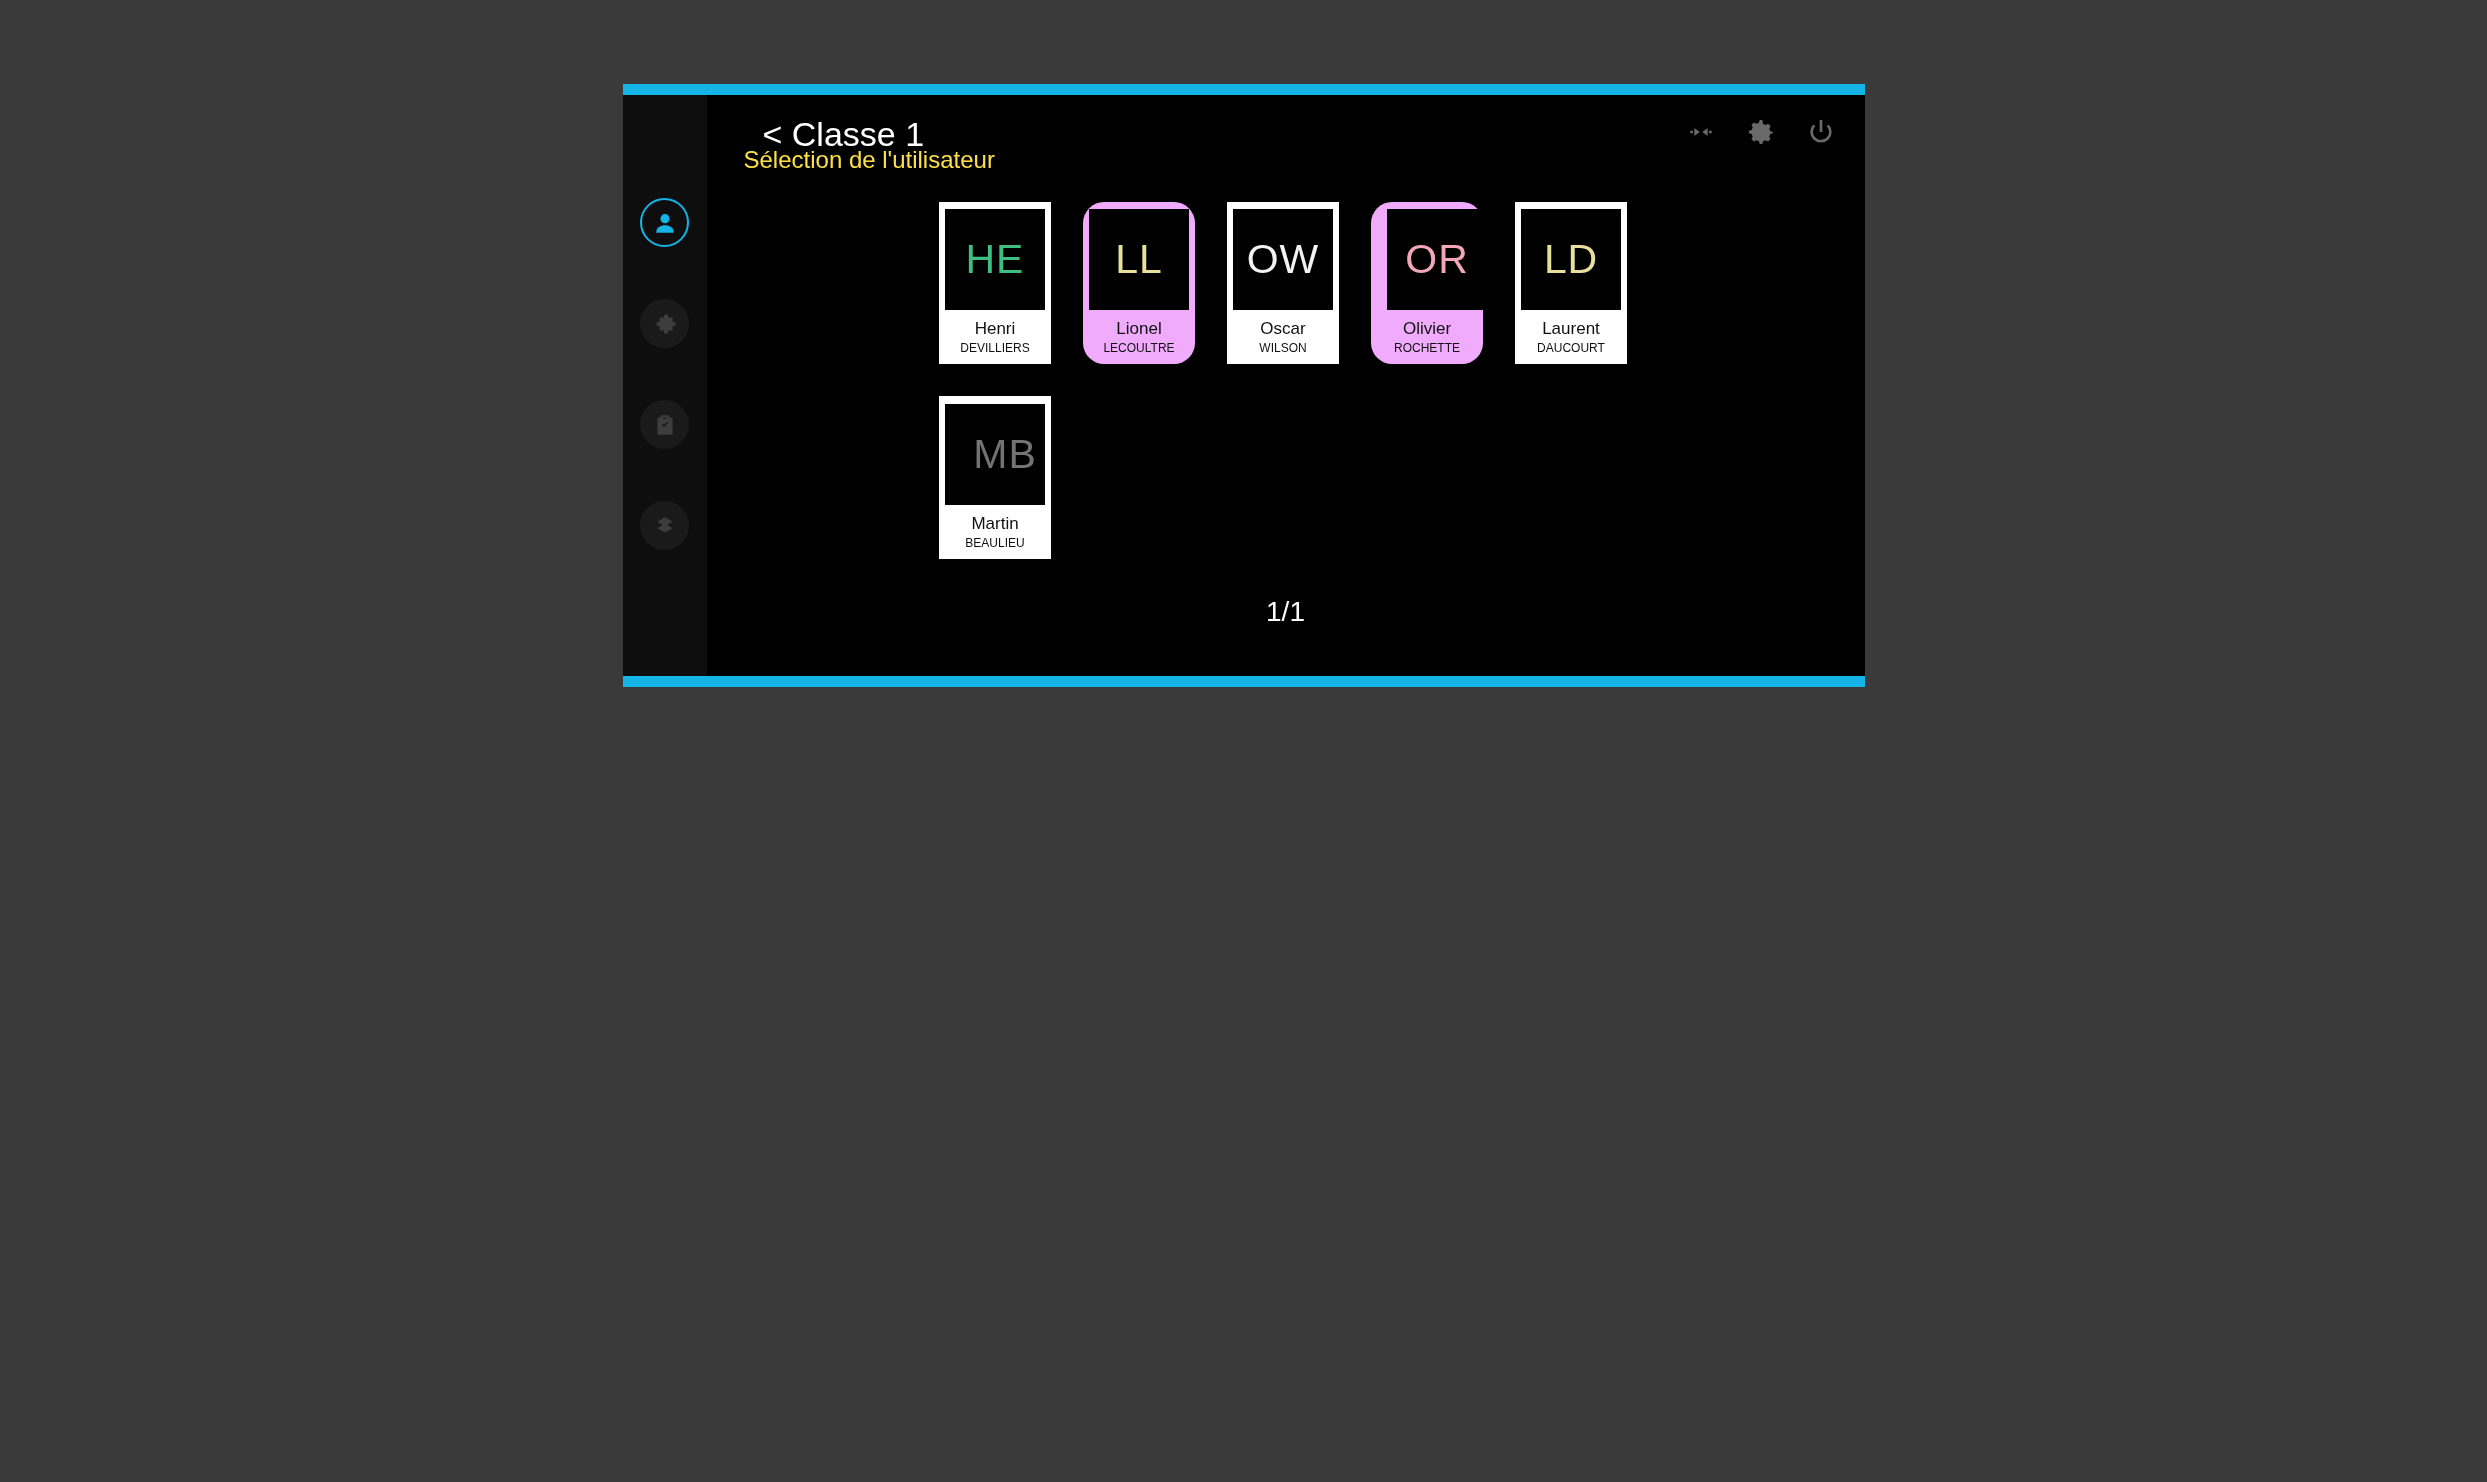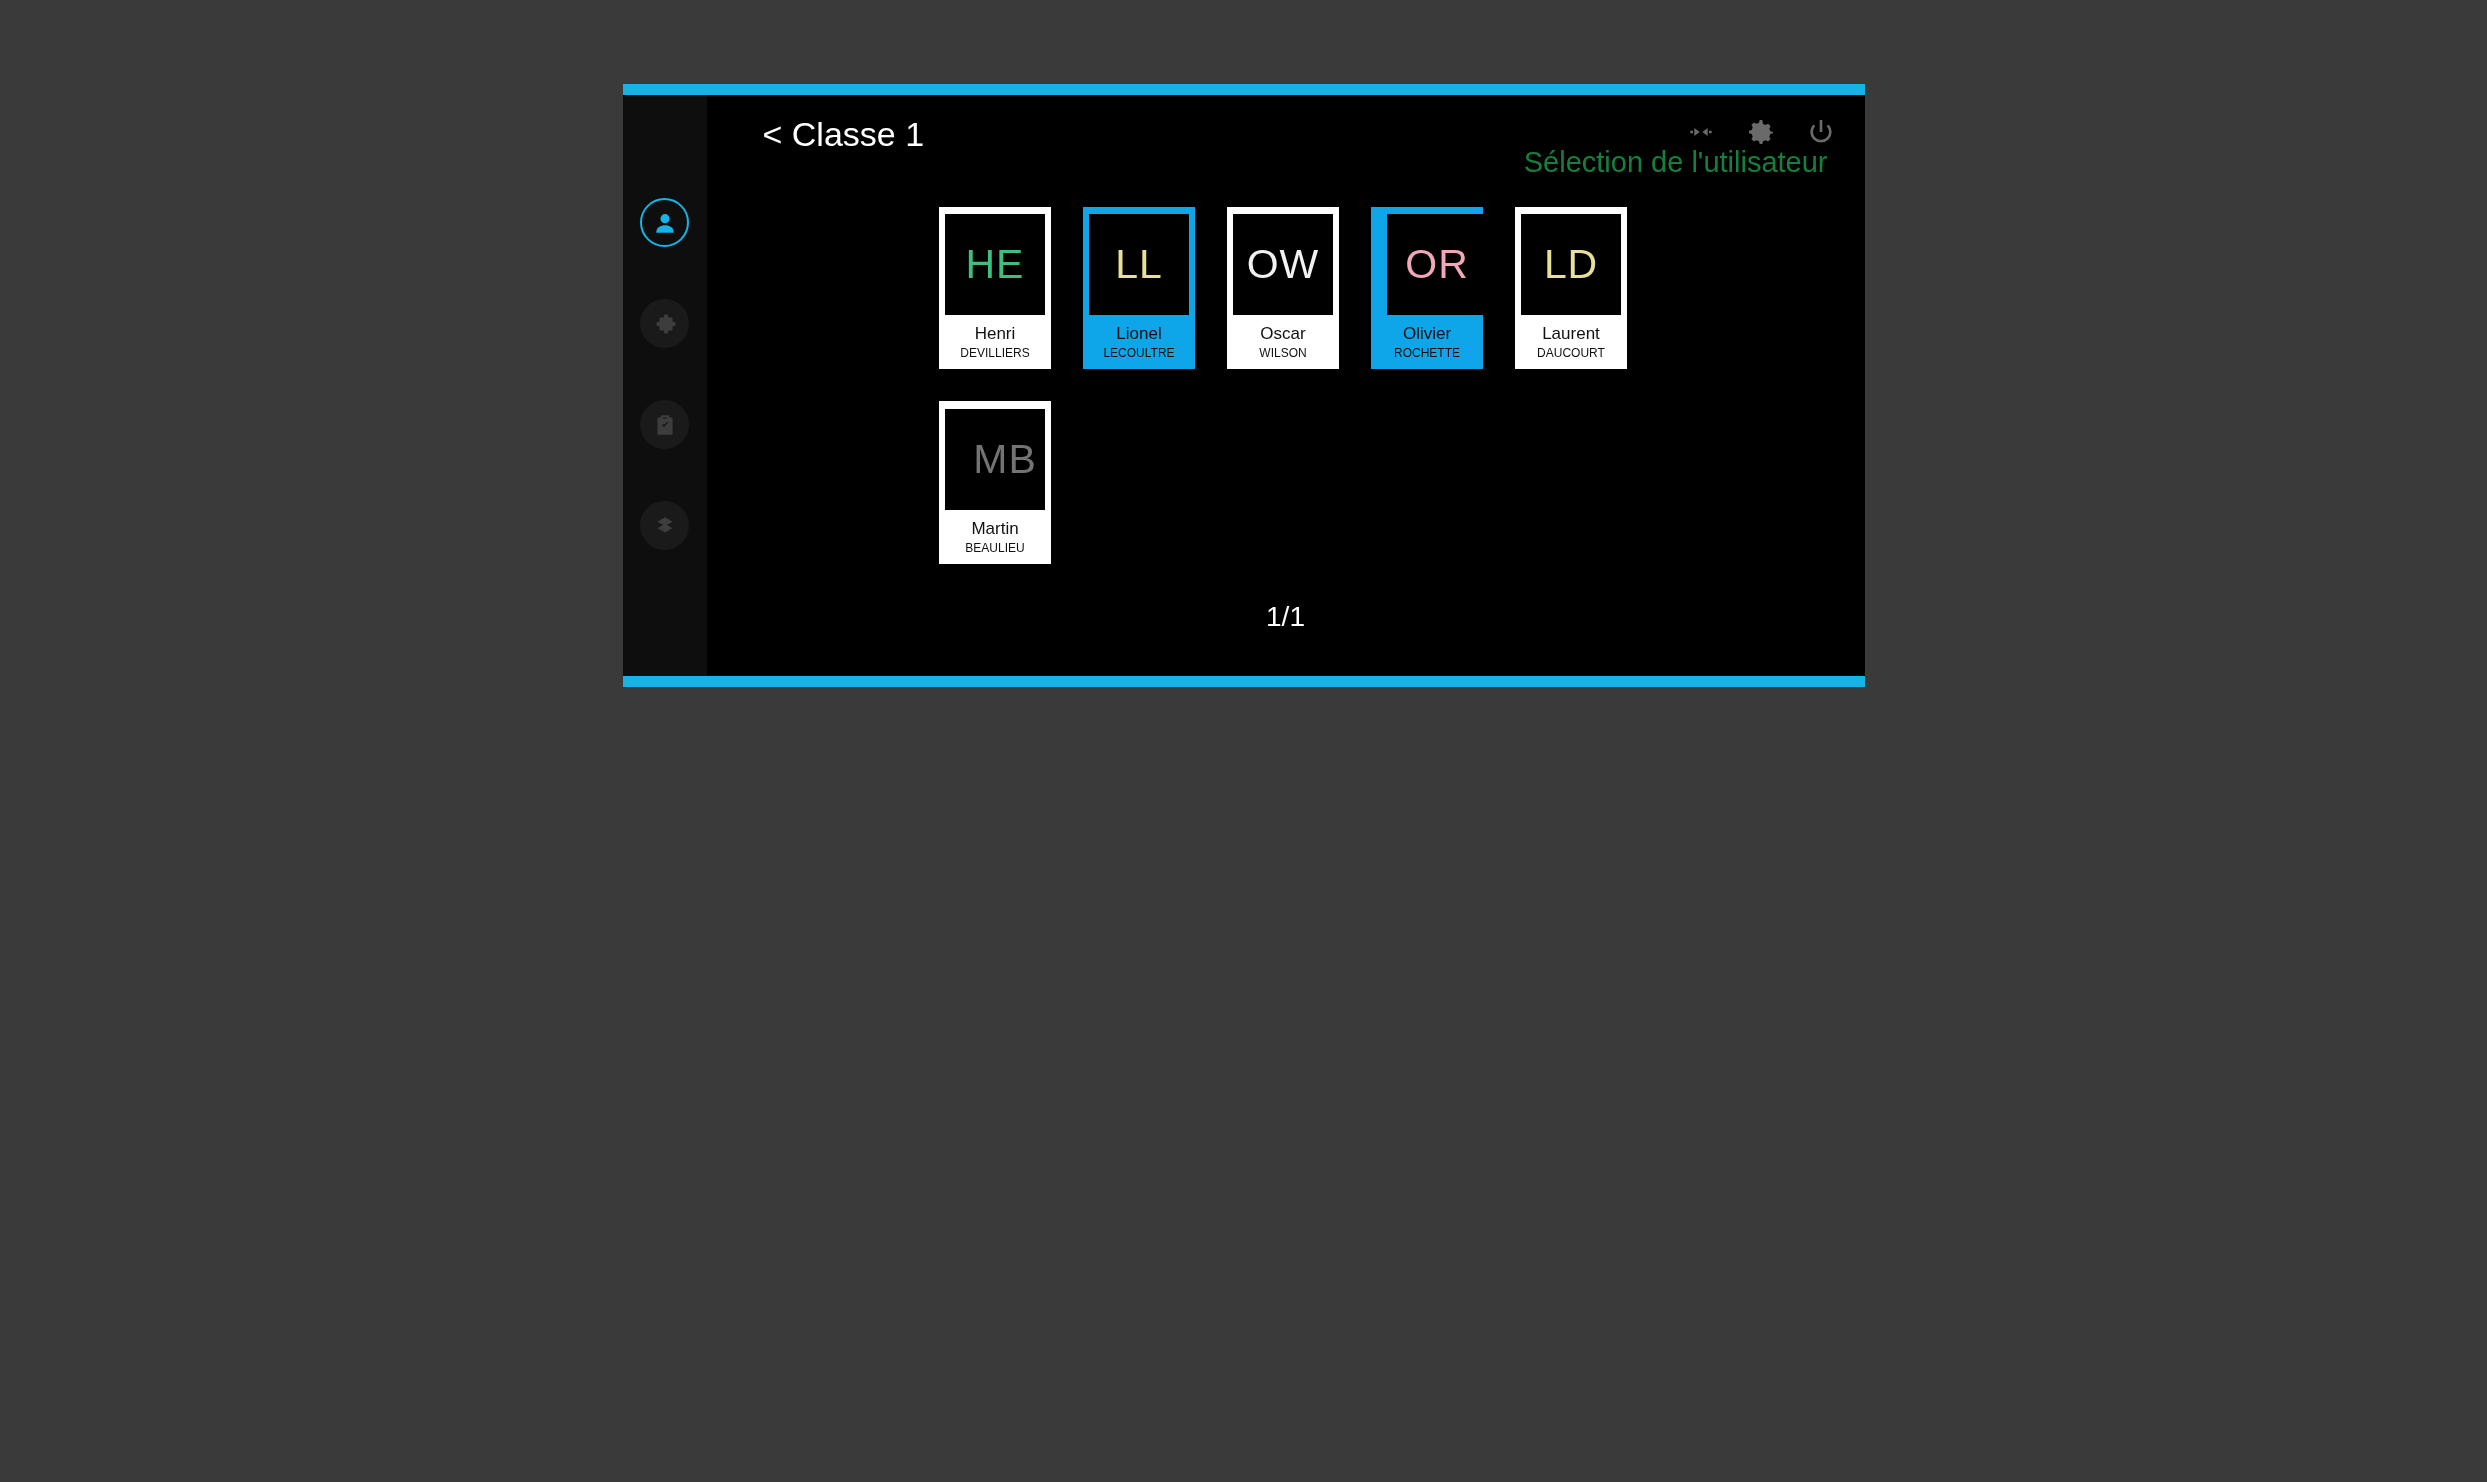--- a/index.html
+++ b/index.html
@@ -56,24 +56,24 @@
   .back-link {
     color: #fff;
     font-size: 34px;
     font-weight: 400;
     cursor: pointer;
     position: absolute;
     top: 20px;
     left: 56px;
   }
   .title {
-    color: #15803d;
-    font-size: 29px;
+    color: #fde047;
+    font-size: 24px;
     font-weight: 400;
-    text-align: right;
+    text-align: left;
     margin-top: 28px;
     margin-bottom: 28px;
   }
   .top-icons {
     position: absolute;
     top: 20.6px;
     right: 28px;
     display: flex;
     gap: 28px;
     align-items: center;
@@ -97,21 +97,21 @@
     width: 693px;
     margin: 0 auto;
   }
   .card {
     width: 112px;
     background: #fff;
     padding: 7.5px 5.6px 9.4px 5.6px;
     text-align: center;
     cursor: pointer;
   }
-  .card.dim { background: #0ea5e9; }
+  .card.dim { background: #f0abfc; border-radius: 21px; }
   .tile {
     width: 100%;
     aspect-ratio: 1/1;
     background: #000;
     display: flex;
     align-items: center;
     justify-content: center;
     font-size: 41px;
     font-weight: 500;
     letter-spacing: 0.9px;

